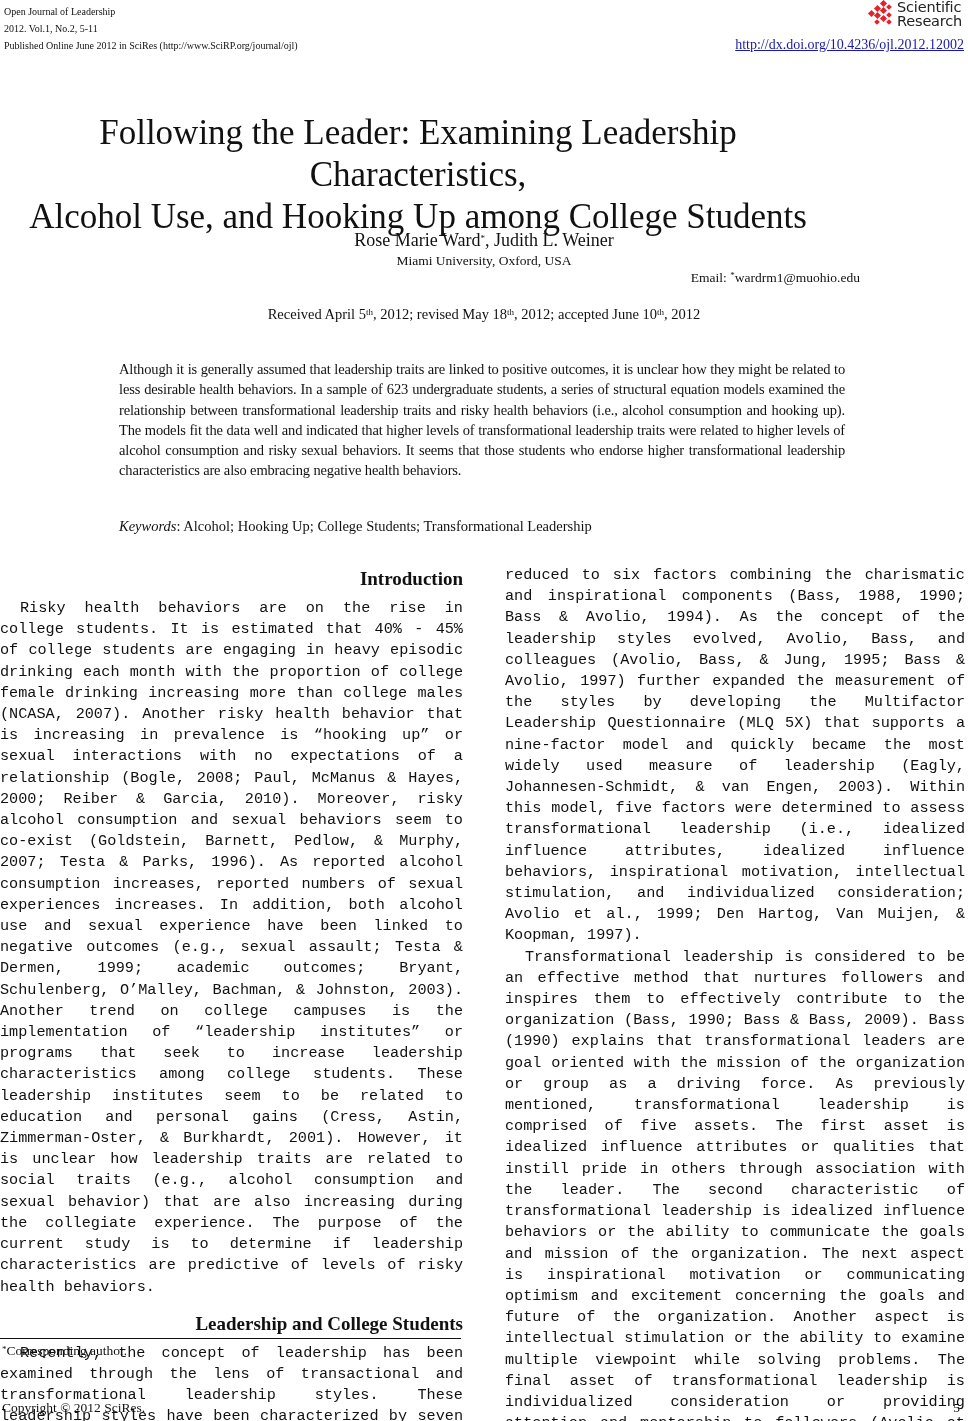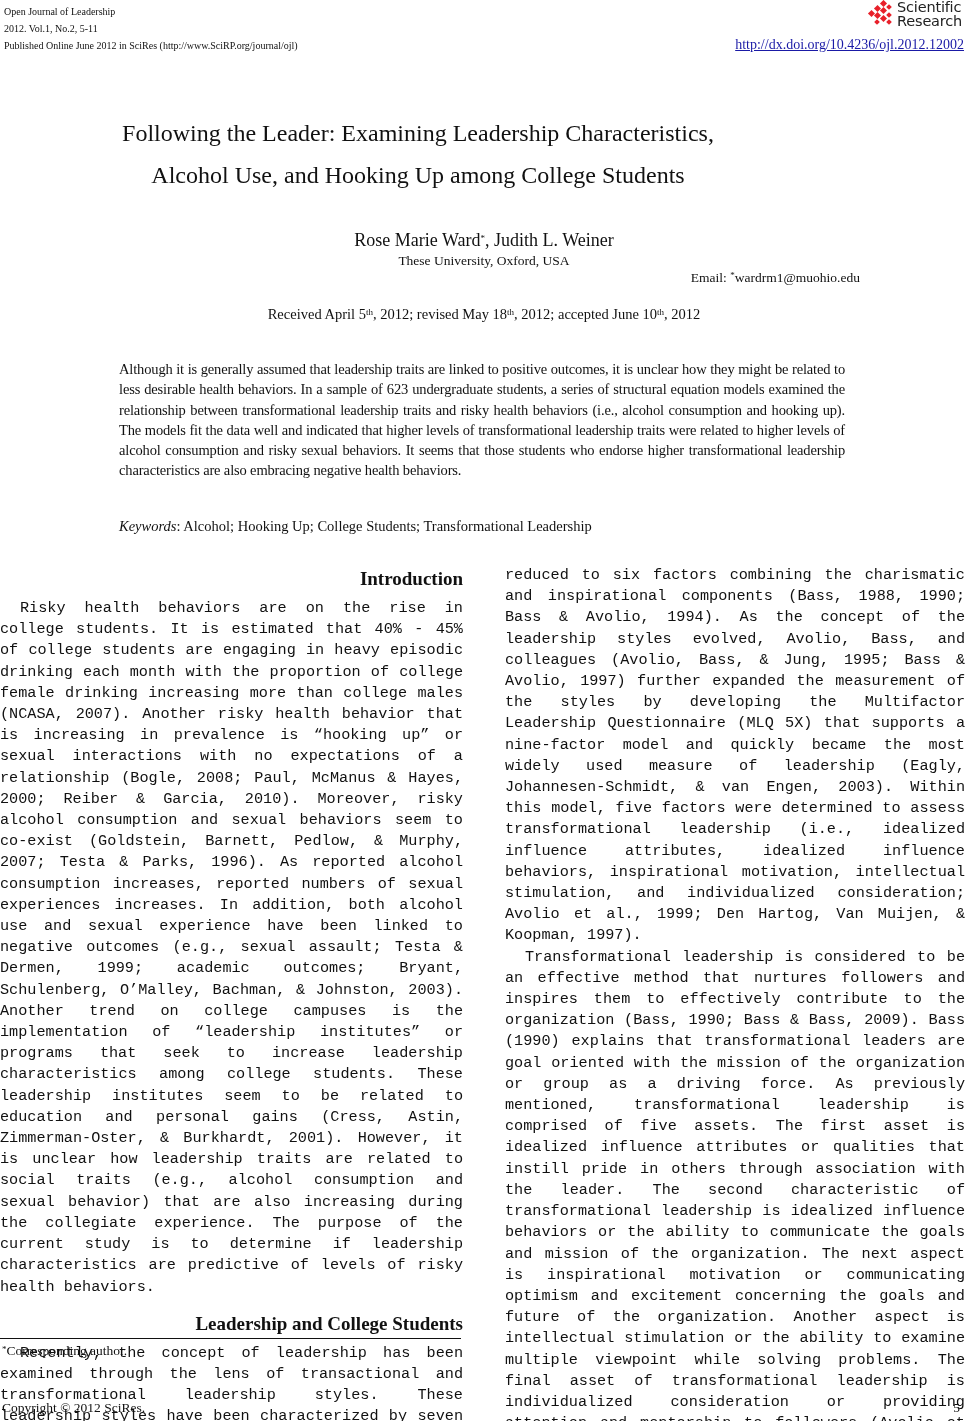--- a/index.html
+++ b/index.html
@@ -4,21 +4,21 @@
 <style>
   html, body { margin:0; padding:0; background:#fff; }
   body { width:968px; height:1421px; position:relative; overflow:hidden; color:#111;
          font-family:"Liberation Serif", "DejaVu Serif", serif; }
   .hdr-left { position:absolute; left:4px; top:3px; font-size:10px; line-height:17px; }
   .hdr-left div { white-space:nowrap; }
   .logo { position:absolute; right:6px; top:0px; display:flex; align-items:center; }
   .logo svg { display:block; }
   .logo-text { font-family:"DejaVu Sans", sans-serif; font-size:14.5px; line-height:14px; color:#222; margin-left:2px; letter-spacing:-0.2px; }
   .doi { position:absolute; right:4px; top:37px; font-size:14px; color:#1a1aa6; text-decoration:underline; white-space:nowrap; }
-  .title { position:absolute; left:0; width:836px; top:112px; text-align:center; font-size:24px; line-height:42px; }
+  .title { position:absolute; left:0; width:836px; top:112px; text-align:center; font-size:35px; line-height:42px; }
   .authors { position:absolute; left:0; width:968px; top:229px; text-align:center; font-size:18px; line-height:22px; }
   .affil { position:absolute; left:0; width:968px; top:252px; text-align:center; font-size:13.5px; line-height:17px; }
   .email { position:absolute; left:0; width:860px; top:269px; text-align:right; font-size:13.5px; line-height:17px; }
   .dates { position:absolute; left:0; width:968px; top:305px; text-align:center; font-size:14.5px; line-height:18px; }
   sup { font-size:9px; vertical-align:top; position:relative; top:-2px; }
   .abstract { position:absolute; left:119px; width:726px; top:359px; font-size:14.5px; line-height:20.3px; text-align:justify; letter-spacing:-0.15px; }
   .keywords { position:absolute; left:119px; width:726px; top:516px; font-size:14.5px; line-height:20px; }
   .keywords i { font-style:italic; }
   .col { position:absolute; font-size:15.2px; line-height:21.2px; text-align:justify; }
   .col-left { left:0; width:463px; top:567px; }
@@ -64,21 +64,21 @@
 </div>
 
 <a class="doi">http://dx.doi.org/10.4236/ojl.2012.12002</a>
 
 <div class="title">
   <div>Following the Leader: Examining Leadership Characteristics,</div>
   <div>Alcohol Use, and Hooking Up among College Students</div>
 </div>
 
 <div class="authors"><span>Rose Marie Ward</span><sup>*</sup><span>, Judith L. Weiner</span></div>
-<div class="affil">These University, Oxford, USA</div>
+<div class="affil">Miami University, Oxford, USA</div>
 <div class="email"><span>Email: </span><sup>*</sup><span>wardrm1@muohio.edu</span></div>
 
 <div class="dates"><span>Received April 5</span><sup>th</sup><span>, 2012; revised May 18</span><sup>th</sup><span>, 2012; accepted June 10</span><sup>th</sup><span>, 2012</span></div>
 
 <div class="abstract">Although it is generally assumed that leadership traits are linked to positive outcomes, it is unclear how they might be related to less desirable health behaviors. In a sample of 623 undergraduate students, a series of structural equation models examined the relationship between transformational leadership traits and risky health behaviors (i.e., alcohol consumption and hooking up). The models fit the data well and indicated that higher levels of transformational leadership traits were related to higher levels of alcohol consumption and risky sexual behaviors. It seems that those students who endorse higher transformational leadership characteristics are also embracing negative health behaviors.</div>
 <div class="keywords"><i>Keywords</i><span>: Alcohol; Hooking Up; College Students; Transformational Leadership</span></div>
 
 <div class="col col-left">
   <h2 class="h-intro">Introduction</h2>
   <p class="indent">Risky health behaviors are on the rise in college students. It is estimated that 40% - 45% of college students are engaging in heavy episodic drinking each month with the proportion of college female drinking increasing more than college males (NCASA, 2007). Another risky health behavior that is increas­ing in prevalence is “hooking up” or sexual interactions with no expectations of a relationship (Bogle, 2008; Paul, McManus &amp; Hayes, 2000; Reiber &amp; Garcia, 2010). Moreover, risky alcohol consumption and sexual behaviors seem to co-exist (Goldstein, Barnett, Pedlow, &amp; Murphy, 2007; Testa &amp; Parks, 1996). As reported alcohol consumption increases, reported numbers of sexual experiences increases. In addition, both alcohol use and sexual experience have been linked to negative outcomes (e.g., sexual assault; Testa &amp; Dermen, 1999; academic outcomes; Bryant, Schulenberg, O’Malley, Bachman, &amp; Johnston, 2003). Another trend on college campuses is the implementation of “leadership institutes” or programs that seek to increase lead­ership characteristics among college students. These leadership institutes seem to be related to education and personal gains (Cress, Astin, Zimmerman-Oster, &amp; Burkhardt, 2001). How­ever, it is unclear how leadership traits are related to social traits (e.g., alcohol consumption and sexual behavior) that are also increasing during the collegiate experience. The purpose of the current study is to determine if leadership characteristics are predictive of levels of risky health behaviors.</p>

